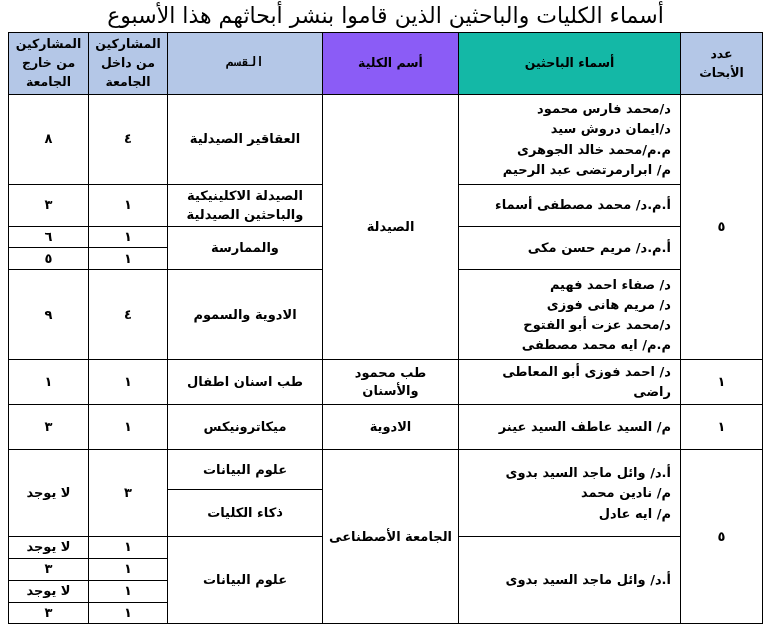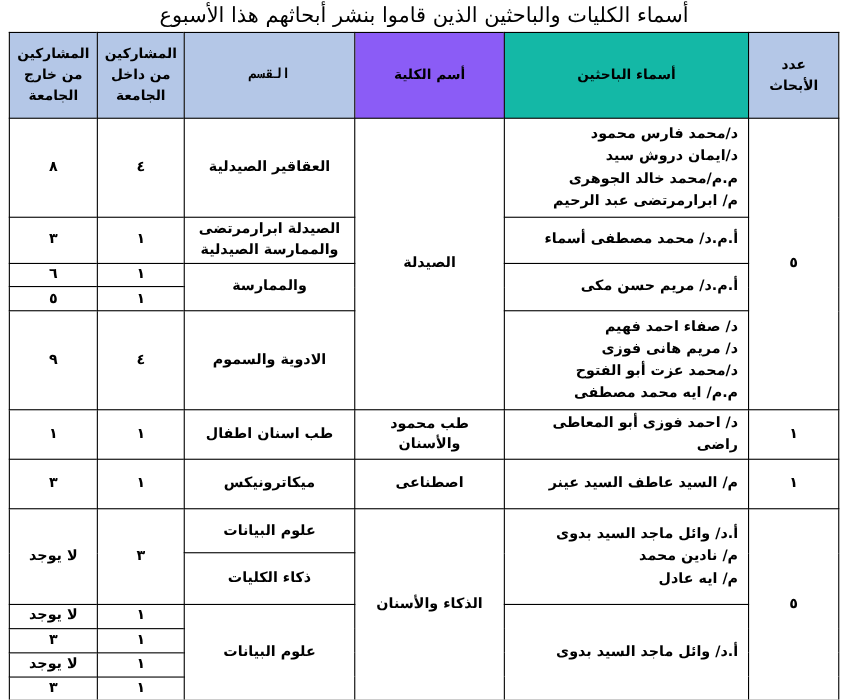--- a/index.html
+++ b/index.html
@@ -1,17 +1,17 @@
 <!DOCTYPE html>
 <html lang="ar"><head>
 <meta charset="utf-8">
 <style>
   html,body{margin:0;padding:0;background:#fff;}
   body{width:771px;height:636px;font-family:"DejaVu Sans",sans-serif;overflow:hidden;}
-  .title{direction:rtl;text-align:center;font-size:19px;color:#000;padding-top:3px;letter-spacing:0;}
+  .title{direction:rtl;text-align:center;font-size:22px;color:#000;padding-top:3px;letter-spacing:0;}
   table{border-collapse:collapse;table-layout:fixed;margin:4px 0 0 8px;direction:rtl;}
   col.c-count{width:82px;}
   col.c-names{width:222px;}
   col.c-college{width:136px;}
   col.c-dept{width:155px;}
   col.c-in{width:79px;}
   col.c-out{width:80px;}
   th,td{
     border:1.5px solid #000;
     font-weight:bold;
@@ -19,21 +19,21 @@
     color:#000;
     text-align:center;
     vertical-align:middle;
     white-space:pre-line;
     padding:1px 3px;
     line-height:1.42;
     overflow:hidden;
   }
   th{font-size:12.5px;line-height:1.5;}
   td.names{text-align:right;padding-right:9px;font-size:13px;line-height:1.55;}
-  tr.rh62{height:78px;margin-top:14px;} tr.rh90{height:90px;} tr.rh42{height:42px;}
+  tr.rh62{height:62px;margin-top:14px;} tr.rh90{height:90px;} tr.rh42{height:42px;}
   tr.rh21{height:21px;} tr.rh22{height:22px;} tr.rh45{height:45px;}
   tr.rh40{height:40px;} tr.rh47{height:47px;}
 </style>
 </head>
 <body>
 
 <div class="title">أسماء الكليات والباحثين الذين قاموا بنشر أبحاثهم هذا الأسبوع</div>
 
 <table>
   <colgroup>
@@ -66,21 +66,21 @@
 د/ايمان دروش سيد
 م.م/محمد خالد الجوهرى
 م/ ابرارمرتضى عبد الرحيم</td>
       <td rowspan="5">الصيدلة</td>
       <td>العقاقير الصيدلية</td>
       <td>٤</td>
       <td>٨</td>
     </tr>
     <tr class="rh42">
       <td class="names">أ.م.د/ محمد مصطفى أسماء</td>
-      <td>الصيدلة ابرارمرتضى والممارسة الصيدلية</td>
+      <td>الصيدلة الاكلينيكية والباحثين الصيدلية</td>
       <td>١</td>
       <td>٣</td>
     </tr>
     <tr class="rh21">
       <td class="names" rowspan="2">أ.م.د/ مريم حسن مكى</td>
       <td rowspan="2">والممارسة</td>
       <td>١</td>
       <td>٦</td>
     </tr>
     <tr class="rh22">
@@ -100,31 +100,31 @@
       <td>١</td>
       <td class="names">د/ احمد فوزى أبو المعاطى راضى</td>
       <td>طب محمود والأسنان</td>
       <td>طب اسنان اطفال</td>
       <td>١</td>
       <td>١</td>
     </tr>
     <tr class="rh45">
       <td>١</td>
       <td class="names">م/ السيد عاطف السيد عينر</td>
-      <td>اصطناعى</td>
+      <td>الادوية</td>
       <td>ميكاترونيكس</td>
       <td>١</td>
       <td>٣</td>
     </tr>
     <tr class="rh40">
       <td rowspan="6">٥</td>
       <td class="names" rowspan="2">أ.د/ وائل ماجد السيد بدوى
 م/ نادين محمد
 م/ ايه عادل</td>
-      <td rowspan="6">الذكاء والأسنان</td>
+      <td rowspan="6">الجامعة الأصطناعى</td>
       <td>علوم البيانات</td>
       <td rowspan="2">٣</td>
       <td rowspan="2">لا يوجد</td>
     </tr>
     <tr class="rh47">
       <td>ذكاء الكليات</td>
     </tr>
     <tr class="rh21">
       <td class="names" rowspan="4">أ.د/ وائل ماجد السيد بدوى</td>
       <td rowspan="4">علوم البيانات</td>

